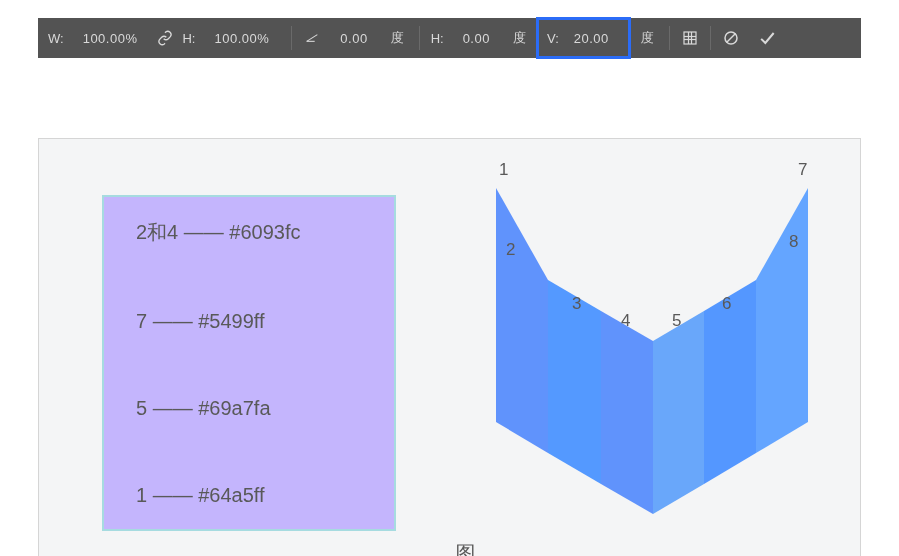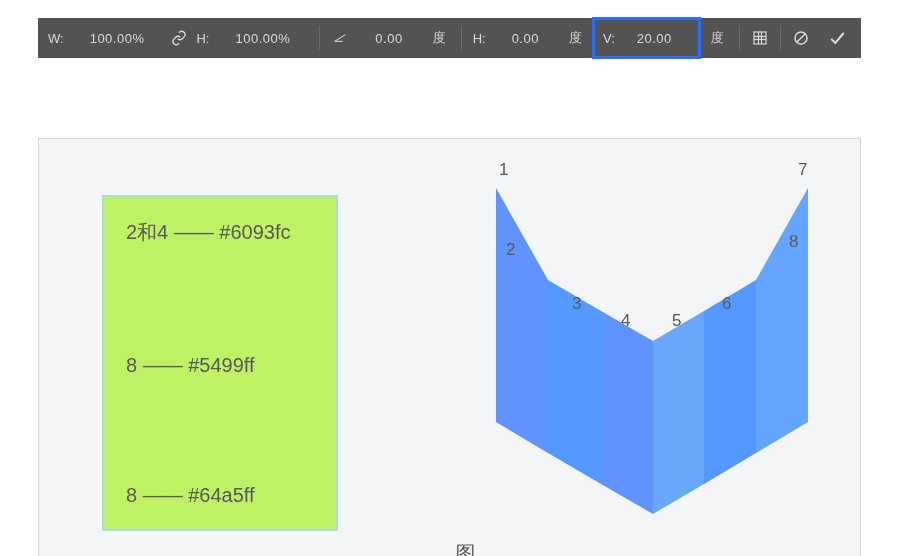--- a/index.html
+++ b/index.html
@@ -16,21 +16,21 @@
     background: #535353;
     display: flex;
     align-items: center;
     padding: 0 8px;
     gap: 4px;
     color: #d9d9d9;
     font-size: 13px;
     font-family: Tahoma, sans-serif;
   }
   .tb-label { margin: 0 2px; color: #d9d9d9; }
-  .tb-field { margin: 0 20px; color: #d9d9d9; letter-spacing: .5px; }
+  .tb-field { margin: 0 13px; color: #d9d9d9; letter-spacing: .5px; }
   .tb-unit  { margin: 0 6px; color: #d9d9d9; }
   .tb-sep   { width: 1px; height: 24px; background: #6a6a6a; margin: 0 5px; }
 
   .tb-icon  { width: 22px; height: 22px; display:flex; align-items:center; justify-content:center; color:#d9d9d9; }
   .tb-icon svg { display:block; }
 
   .highlight {
     border: 3px solid #2b6cf7;
     padding: 0 6px;
     height: 36px;
@@ -49,25 +49,25 @@
     height: 430px;
     position: relative;
     overflow: hidden;
   }
 
   
   .legend {
     position: absolute;
     left: 63px;
     top: 56px;
-    width: 236px;
+    width: 294px;
     height: 336px;
     border: 2px solid #a6dbe0;
-    background: #bef264;
-    padding: 22px 22px;
+    background: #c4b5fd;
+    padding: 22px 32px;
     box-sizing: border-box;
     display: flex;
     flex-direction: column;
     justify-content: space-between;
     color: #595959;
     font-size: 20px;
   }
   .legend-row { white-space: nowrap; }
 
   
@@ -160,22 +160,23 @@
     <svg width="20" height="20" viewBox="0 0 24 24" fill="none" stroke="#d9d9d9" stroke-width="2.4">
       <polyline points="5 13 10 18 20 6"></polyline>
     </svg>
   </span>
 </div>
 
 <div class="panel">
 
   <div class="legend">
     <div class="legend-row">2和4 —— #6093fc</div>
-    <div class="legend-row">8 —— #5499ff</div>
-    <div class="legend-row">8 —— #64a5ff</div>
+    <div class="legend-row">7 —— #5499ff</div>
+    <div class="legend-row">5 —— #69a7fa</div>
+    <div class="legend-row">1 —— #64a5ff</div>
   </div>
 
   <div class="shape-wrap">
     <svg viewBox="0 0 418 418">
 
       <polygon fill="#6093fc" points="52,37 52,271 104,302 104,129"></polygon>
 
       <polygon fill="#64a5ff" points="364,37 364,271 312,302 312,129"></polygon>
 
       <polygon fill="#5499ff" points="104,129 104,302 157,333 157,160"></polygon>

